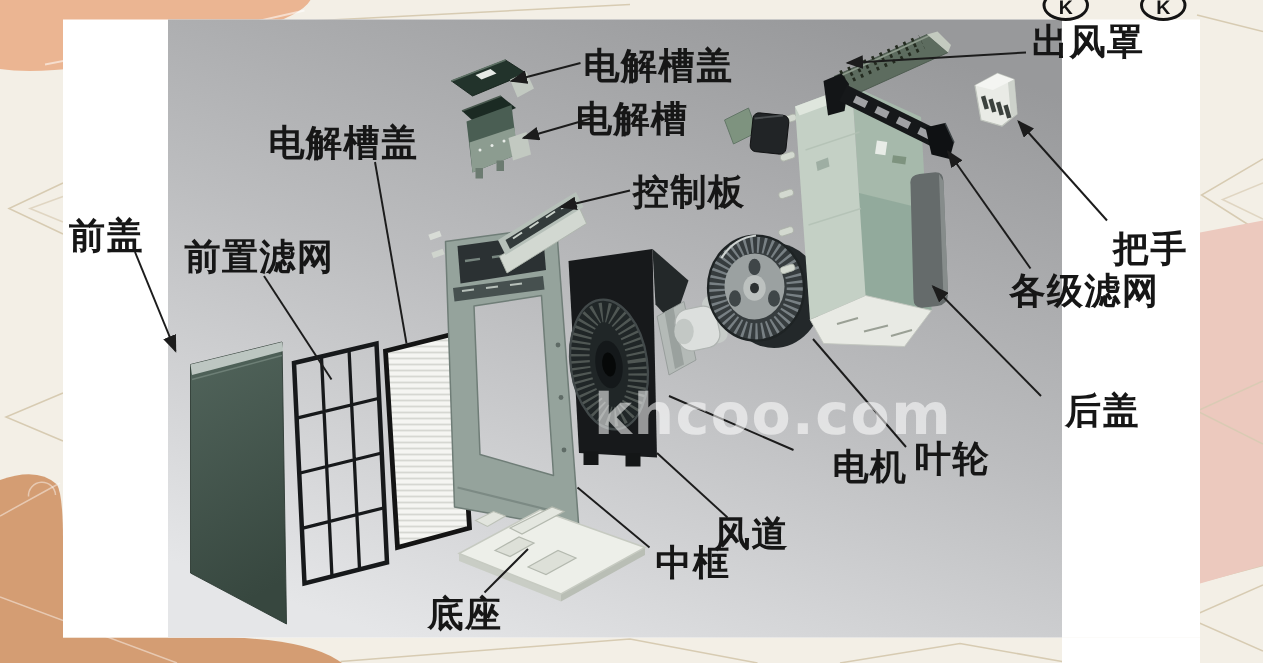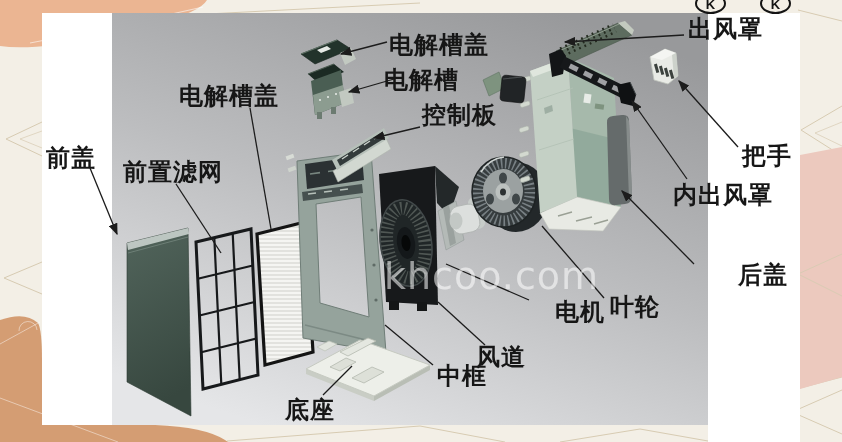--- a/index.html
+++ b/index.html
@@ -8,22 +8,22 @@
     background:var(--cream,#f3efe6);
     font-family:"Liberation Sans","DejaVu Sans",sans-serif;
   }
   #scene{position:absolute;left:0;top:0;z-index:1;}
   .lbl{
     position:absolute;z-index:4;
     font-size:24px;font-weight:700;letter-spacing:1px;
     color:var(--labelText,#161616);white-space:nowrap;line-height:1;
   }
   #watermark{
-    position:absolute;left:384px;top:254px;z-index:3;
-    font-size:38px;font-weight:400;letter-spacing:1px;
+    position:absolute;left:396px;top:254px;z-index:3;
+    font-size:38px;font-weight:700;letter-spacing:1px;
     color:rgba(255,255,255,0.55);
     font-family:"DejaVu Sans",sans-serif;
   }
   .klogo{
     position:absolute;top:-7px;z-index:4;width:31px;height:21px;
     border:2.5px solid #141414;border-radius:50%;
     display:flex;align-items:center;justify-content:center;
     font-size:13px;font-weight:700;color:#141414;background:transparent;
     padding-top:2px;box-sizing:border-box;
   }
@@ -275,22 +275,22 @@
 <div id="watermark">khcoo.com</div>
 
 <div class="klogo" id="klogo1">K</div>
 <div class="klogo" id="klogo2">K</div>
 
 <div class="lbl" style="left:46px;top:146px">前盖</div>
 <div class="lbl" style="left:123px;top:160px">前置滤网</div>
 <div class="lbl" style="left:179px;top:84px">电解槽盖</div>
 <div class="lbl" style="left:389px;top:33px">电解槽盖</div>
 <div class="lbl" style="left:384px;top:68px">电解槽</div>
-<div class="lbl" style="left:422px;top:103px">控制板</div>
+<div class="lbl" style="left:422px;top:117px">控制板</div>
 <div class="lbl" style="left:688px;top:17px">出风罩</div>
-<div class="lbl" style="left:742px;top:144px">把手</div>
-<div class="lbl" style="left:673px;top:183px">内出风罩</div>
-<div class="lbl" style="left:738px;top:263px">后盖</div>
+<div class="lbl" style="left:742px;top:155px">把手</div>
+<div class="lbl" style="left:673px;top:183px">各级滤网</div>
+<div class="lbl" style="left:710px;top:263px">后盖</div>
 <div class="lbl" style="left:610px;top:295px">叶轮</div>
 <div class="lbl" style="left:555px;top:300px">电机</div>
 <div class="lbl" style="left:476px;top:345px">风道</div>
 <div class="lbl" style="left:437px;top:364px">中框</div>
 <div class="lbl" style="left:285px;top:398px">底座</div>
 
 </body></html>

